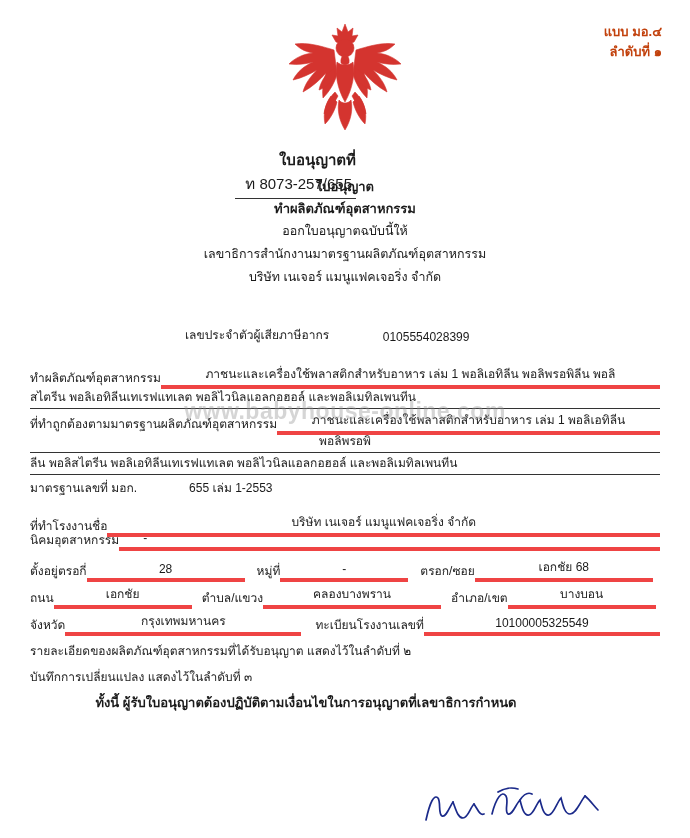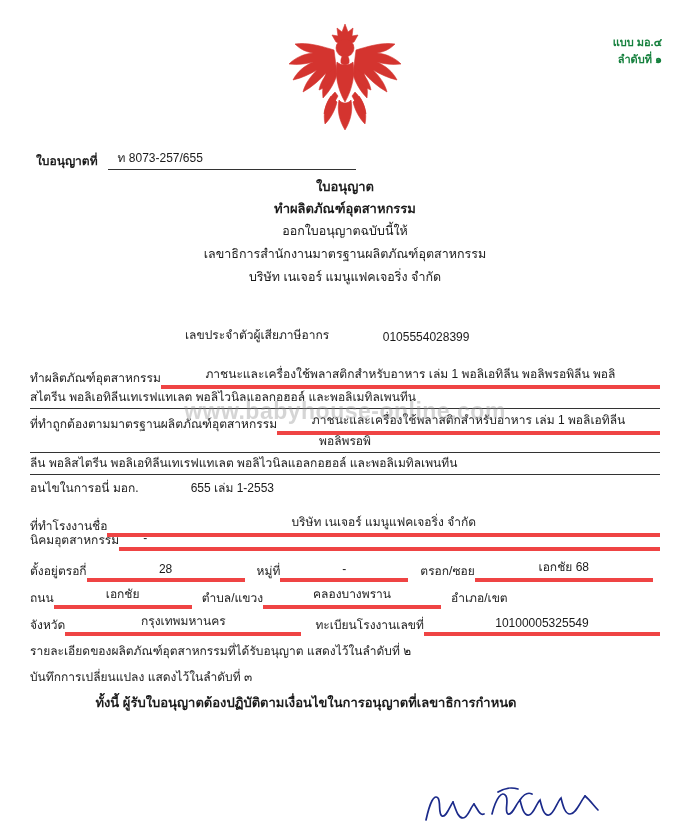--- a/index.html
+++ b/index.html
@@ -17,49 +17,50 @@
   }
   .page {
     position: relative;
     width: 690px;
     height: 838px;
     box-sizing: border-box;
   }
   
   .form-code {
     position: absolute;
-    top: 34px;
+    top: 22px;
     right: 28px;
     text-align: right;
-    font-size: 11px;
+    font-size: 13px;
     line-height: 1.55;
     font-weight: bold;
-    color: #15803d;
+    color: #c2410c;
   }
   
   .emblem {
     position: absolute;
     top: 18px;
     left: 0;
     right: 0;
     margin: 0 auto;
     width: 120px;
     height: 120px;
     display: block;
   }
   
   .license-no {
     position: absolute;
     top: 148px;
     left: 36px;
     width: 320px;
-    font-size: 12px;
+    font-size: 15px;
     font-weight: bold;
     display: flex;
     align-items: flex-end;
+    flex-direction: column;
   }
   .license-no .lbl { white-space: nowrap; }
   .license-no .val {
     flex: 1;
     border-bottom: 1px solid #333;
     margin-left: 10px;
     padding: 0 4px 2px 10px;
     font-weight: normal;
   }
   
@@ -252,21 +253,21 @@
   <div class="cont-line leftnote" style="top:387px;">สไตรีน พอลิเอทิลีนเทเรฟแทเลต พอลิไวนิลแอลกอฮอล์ และพอลิเมทิลเพนทีน</div>
 
   <div class="field-row" style="top:410px;">
     <span class="lbl">ที่ทำถูกต้องตามมาตรฐานผลิตภัณฑ์อุตสาหกรรม</span>
     <span class="fill">ภาชนะและเครื่องใช้พลาสติกสำหรับอาหาร เล่ม 1 พอลิเอทิลีน</span>
   </div>
   <div class="cont-line" style="top:431px; text-align:center;">พอลิพรอพิ</div>
   <div class="cont-line leftnote" style="top:453px;">ลีน พอลิสไตรีน พอลิเอทิลีนเทเรฟแทเลต พอลิไวนิลแอลกอฮอล์ และพอลิเมทิลเพนทีน</div>
 
   <div class="field-row" style="top:478px; width:400px;">
-    <span class="lbl">อนไขในการอนี่ มอก.</span>
+    <span class="lbl">มาตรฐานเลขที่ มอก.</span>
     <span class="fill noline" style="flex:none; width:40px;"></span>
     <span class="fill noline" style="text-align:left;">655 เล่ม 1-2553</span>
   </div>
 
   <div class="field-row" style="top:512px;">
     <span class="lbl">ที่ทำโรงงานชื่อ</span>
     <span class="fill">บริษัท เนเจอร์ แมนูแฟคเจอริ่ง จำกัด</span>
   </div>
 
   <div class="field-row" style="top:530px;">
@@ -282,20 +283,21 @@
     <span class="lbl" style="padding-left:12px;">ตรอก/ซอย</span>
     <span class="fill" style="max-width:170px;">เอกชัย 68</span>
   </div>
 
   <div class="field-row" style="top:584px;">
     <span class="lbl">ถนน</span>
     <span class="fill" style="max-width:130px;">เอกชัย</span>
     <span class="lbl" style="padding-left:10px;">ตำบล/แขวง</span>
     <span class="fill" style="max-width:170px;">คลองบางพราน</span>
     <span class="lbl" style="padding-left:10px;">อำเภอ/เขต</span>
+    <span class="fill" style="max-width:140px;">บางบอน</span>
   </div>
 
   <div class="field-row" style="top:611px;">
     <span class="lbl">จังหวัด</span>
     <span class="fill" style="max-width:230px;">กรุงเทพมหานคร</span>
     <span class="lbl" style="padding-left:14px;">ทะเบียนโรงงานเลขที่</span>
     <span class="fill">10100005325549</span>
   </div>
 
   <div class="plain-line" style="top:641px;">รายละเอียดของผลิตภัณฑ์อุตสาหกรรมที่ได้รับอนุญาต แสดงไว้ในลำดับที่ ๒</div>

